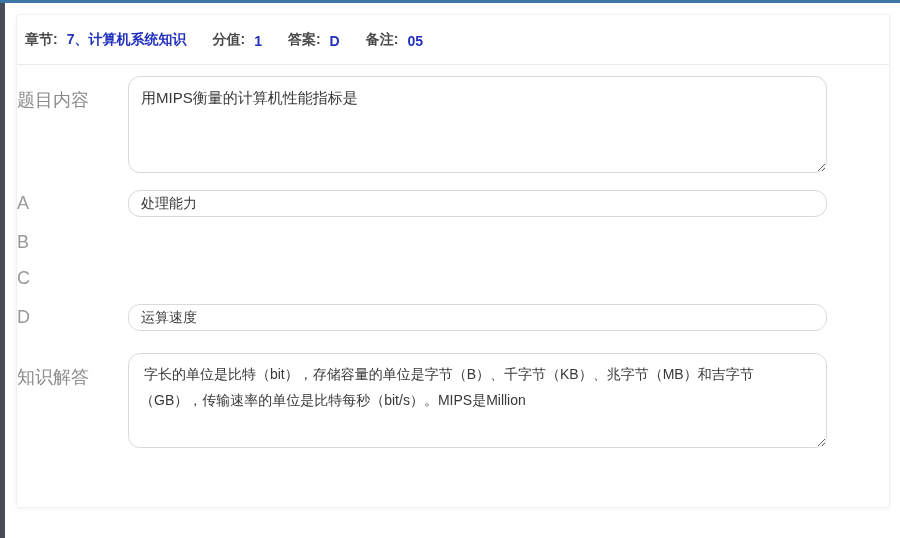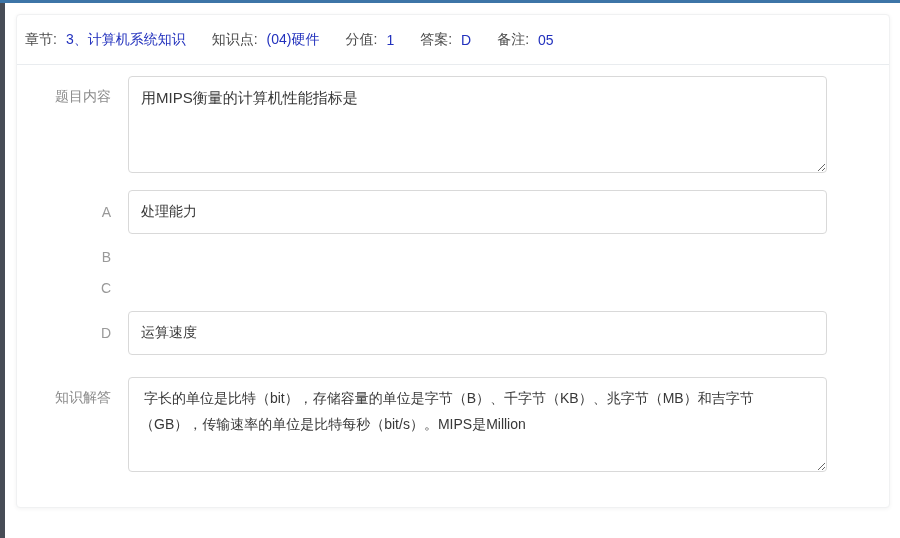--- a/index.html
+++ b/index.html
@@ -28,82 +28,78 @@
     box-shadow: 0 1px 4px rgba(0,0,0,0.05);
   }
   .meta-bar {
     height: 50px;
     display: flex; align-items: center;
     padding: 0 8px;
     border-bottom: 1px solid #e9ecef;
     font-size: 14px;
     white-space: nowrap;
   }
-  .meta-group { display: flex; align-items: center; margin-right: 26px; }
+  .meta-group { display: flex; align-items: flex-end; margin-right: 26px; font-weight: bold; }
   .meta-label { color: #4a4a4a; margin-right: 9px; }
   .meta-value { color: #2231bd; cursor: pointer; }
   .form-area { padding-top: 11px; }
   .row { display: flex; margin-bottom: 15px; }
   .row.area-row { margin-bottom: 17px; }
   .row.last-opt { margin-bottom: 22px; }
   .row.last { margin-bottom: 0; }
   .f-label {
     width: 94px;
     margin-right: 17px;
-    text-align: right;
+    text-align: left;
     color: #8c8c8c;
-    font-size: 14px;
+    font-size: 18px;
     flex: 0 0 94px;
   }
   .area-row .f-label { padding-top: 12px; }
   .opt-row .f-label { align-self: center; color: #999999; }
   textarea.field, input.field {
     width: 699px;
     border: 1px solid #d9d9d9;
-    border-radius: 4px;
+    border-radius: 12px;
     background: #ffffff;
     color: #383838;
     font-family: "Liberation Sans", "DejaVu Sans", sans-serif;
     outline: none;
   }
   textarea.field { resize: both; overflow: auto; }
   .question-area {
     height: 97px;
     font-size: 15px;
     line-height: 1.7;
     padding: 8px 12px;
   }
   .explain-area {
     height: 95px;
     font-size: 14px;
     line-height: 26px;
     padding: 7px 12px 7px 11px;
   }
   input.field {
-    height: 44px;
+    height: 27px;
     font-size: 14px;
     padding: 0 12px;
   }
 </style>
 </head>
 <body>
 
 <div class="top-line"></div>
 <div class="side-strip"></div>
 
 <div class="card">
 
   <div class="meta-bar">
     <div class="meta-group">
       <span class="meta-label">章节:</span>
-      <span class="meta-value">3、计算机系统知识</span>
-    </div>
-    <div class="meta-group">
-      <span class="meta-label">知识点:</span>
-      <span class="meta-value">(04)硬件</span>
+      <span class="meta-value">7、计算机系统知识</span>
     </div>
     <div class="meta-group">
       <span class="meta-label">分值:</span>
       <span class="meta-value">1</span>
     </div>
     <div class="meta-group">
       <span class="meta-label">答案:</span>
       <span class="meta-value">D</span>
     </div>
     <div class="meta-group">

